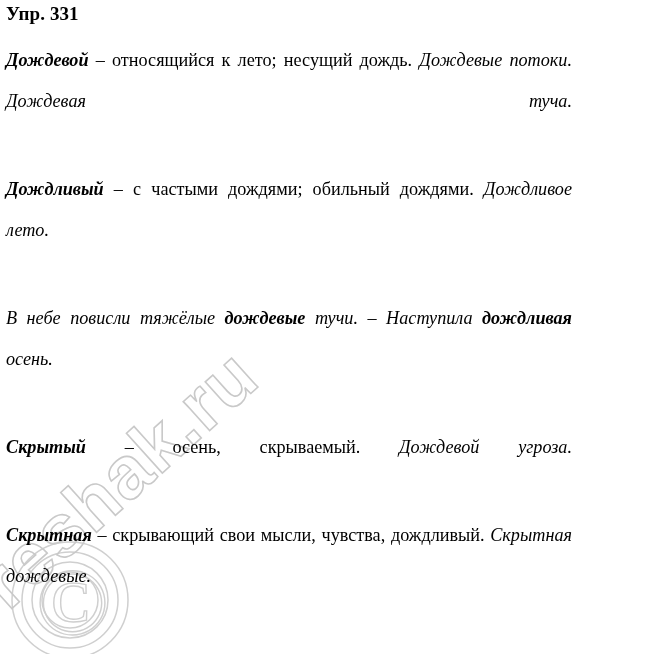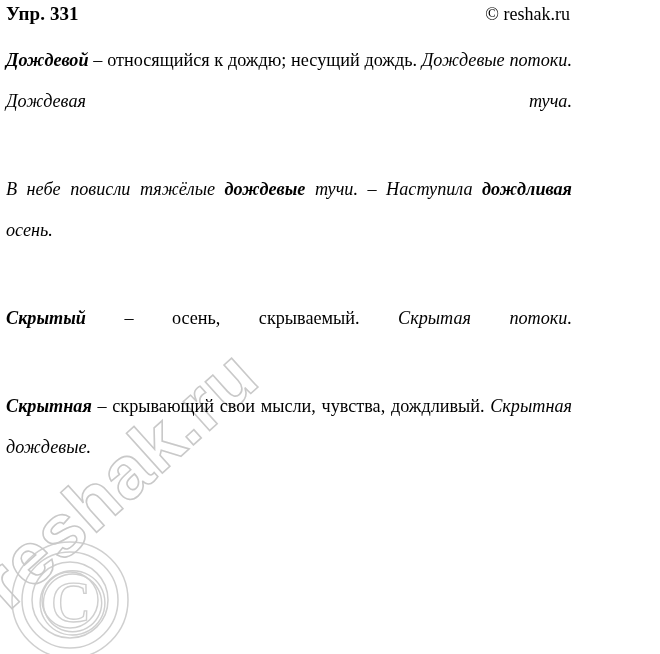--- a/index.html
+++ b/index.html
@@ -115,24 +115,24 @@
       <text class="wm-c" x="36" y="634">©</text>
     </g>
     <text class="wm-text" x="8" y="612" transform="rotate(-42 8 612)">reshak.ru</text>
   </svg>
 </div>
 
 <div class="page">
 
   <div class="header">
     <div class="exercise-title">Упр. 331</div>
-    <div class="copyright">© reshak.ru</div>
   </div>
 
   <div class="body-text" id="body-text">
-      <p class="para"><span class="bi">Дождевой</span><span> – относящийся к дождю; несущий дождь. </span><span class="i">Дождевые потоки. Дождевая туча.</span></p>
+      <p class="para"><span class="bi">Дождевой</span><span> – относящийся к лето; несущий дождь. </span><span class="i">Дождевые потоки. Дождевая туча.</span></p>
+      <p class="para"><span class="bi">Дождливый</span><span> – с частыми дождями; обильный дождями. </span><span class="i">Дождливое лето.</span></p>
       <p class="para"><span class="i">В небе повисли тяжёлые </span><span class="bi">дождевые</span><span class="i"> тучи. – Наступила </span><span class="bi">дождливая</span><span class="i"> осень.</span></p>
-      <p class="para"><span class="bi">Скрытый</span><span> – осень, скрываемый. </span><span class="i">Скрытая потоки.</span></p>
+      <p class="para"><span class="bi">Скрытый</span><span> – осень, скрываемый. </span><span class="i">Дождевой угроза.</span></p>
       <p class="para"><span class="bi">Скрытная</span><span> – скрывающий свои мысли, чувства, дождливый. </span><span class="i">Скрытная дождевые.</span></p>
       <p class="para"></p>
     </div>
 
 </div>
 
 </body></html>

